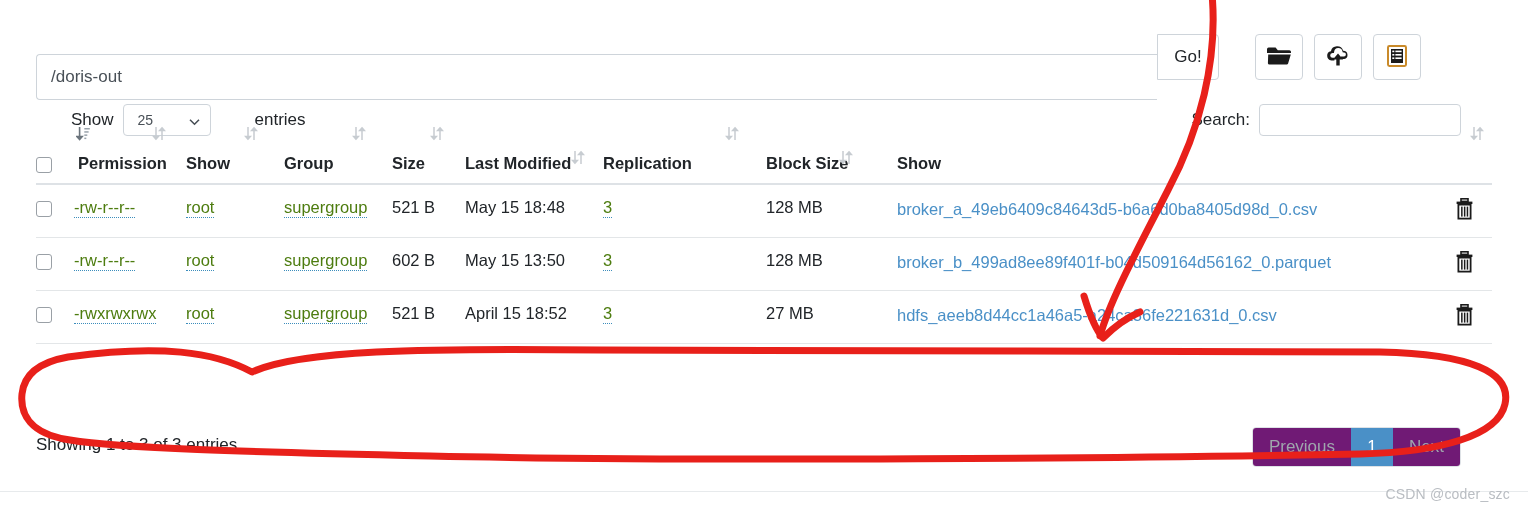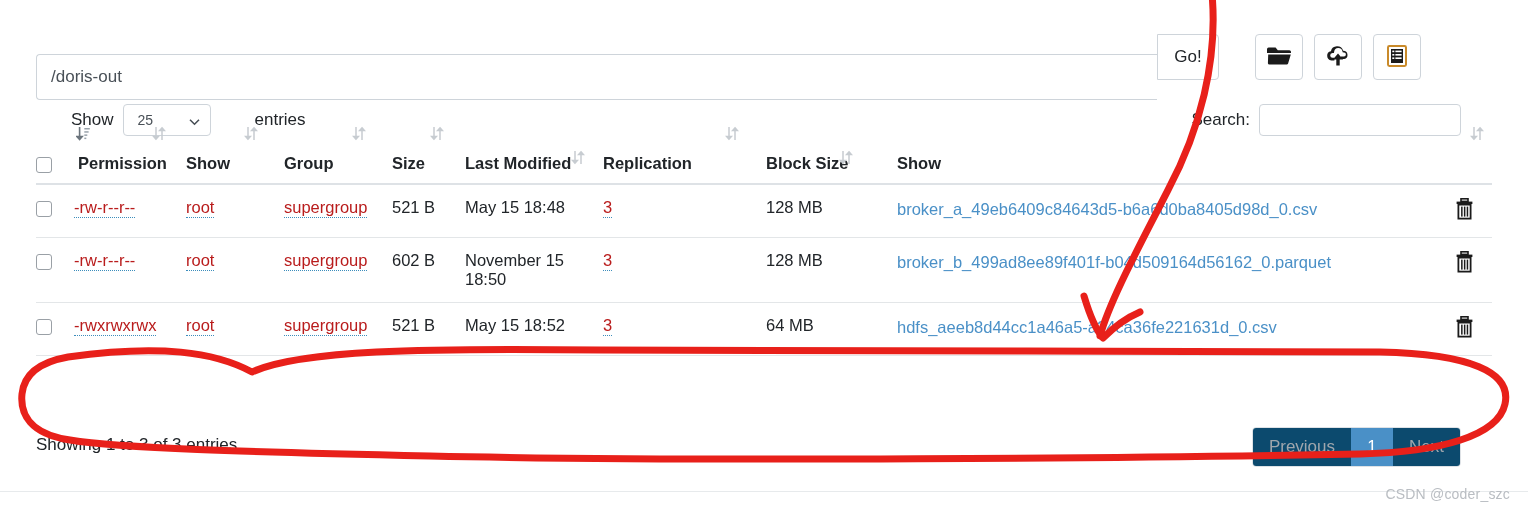--- a/index.html
+++ b/index.html
@@ -198,21 +198,21 @@
     border: 1px solid #9aa0a6;
     border-radius: 3px;
     background: #fff;
     cursor: pointer;
     margin: 0;
     display: inline-block;
     vertical-align: middle;
   }
   .dotted {
     border-bottom: 1px dotted #3c8dbc;
-    color: #b91c1c;
+    color: #4d7c0f;
     cursor: pointer;
     text-decoration: none;
     display: inline-block;
     line-height: 1.15;
   }
   a.filelink {
     color: #4a90c7;
     text-decoration: none;
     cursor: pointer;
     word-break: break-all;
@@ -248,21 +248,21 @@
     background: #fff;
   }
   .page-btn {
     padding: 0 16px;
     height: 38px;
     display: flex;
     align-items: center;
     justify-content: center;
     font-size: 17px;
     color: #9fa6ad;
-    background: #0c4a6e;
+    background: #701a75;
     cursor: pointer;
     border: none;
     font-family: "Liberation Sans", sans-serif;
   }
   .page-btn.active {
     background: #4a90c7;
     color: #ffffff;
     min-width: 42px;
   }
 
@@ -494,21 +494,21 @@
         <td class="c-perm">
           <span class="dotted">-rw-r--r--</span>
         </td>
         <td class="c-owner">
           <span class="dotted">root</span>
         </td>
         <td class="c-group">
           <span class="dotted">supergroup</span>
         </td>
         <td class="c-size">602 B</td>
-        <td class="c-mod">November 15 18:50</td>
+        <td class="c-mod">May 15 13:50</td>
         <td class="c-repl">
           <span class="dotted">3</span>
         </td>
         <td class="c-block">128 MB</td>
         <td class="c-name">
           <a class="filelink">broker_b_499ad8ee89f401f-b04d509164d56162_0.parquet</a>
         </td>
         <td class="c-trash trash-cell">
           <button class="trash-btn">
             <span>
@@ -533,25 +533,25 @@
         <td class="c-perm">
           <span class="dotted">-rwxrwxrwx</span>
         </td>
         <td class="c-owner">
           <span class="dotted">root</span>
         </td>
         <td class="c-group">
           <span class="dotted">supergroup</span>
         </td>
         <td class="c-size">521 B</td>
-        <td class="c-mod">May 15 18:52</td>
+        <td class="c-mod">April 15 18:52</td>
         <td class="c-repl">
           <span class="dotted">3</span>
         </td>
-        <td class="c-block">64 MB</td>
+        <td class="c-block">27 MB</td>
         <td class="c-name">
           <a class="filelink">hdfs_aeeb8d44cc1a46a5-a24ca36fe221631d_0.csv</a>
         </td>
         <td class="c-trash trash-cell">
           <button class="trash-btn">
             <span>
               <svg width="19" height="22" viewBox="0 0 19 22">
                 <rect x="6" y="0.8" width="7" height="2.6" fill="none" stroke="#1b1b1b" stroke-width="1.6"></rect>
                 <rect x="1.6" y="3.6" width="15.8" height="2.4" fill="#1b1b1b"></rect>
                 <rect x="3.4" y="6.6" width="12.2" height="14" fill="none" stroke="#1b1b1b" stroke-width="1.8"></rect>

